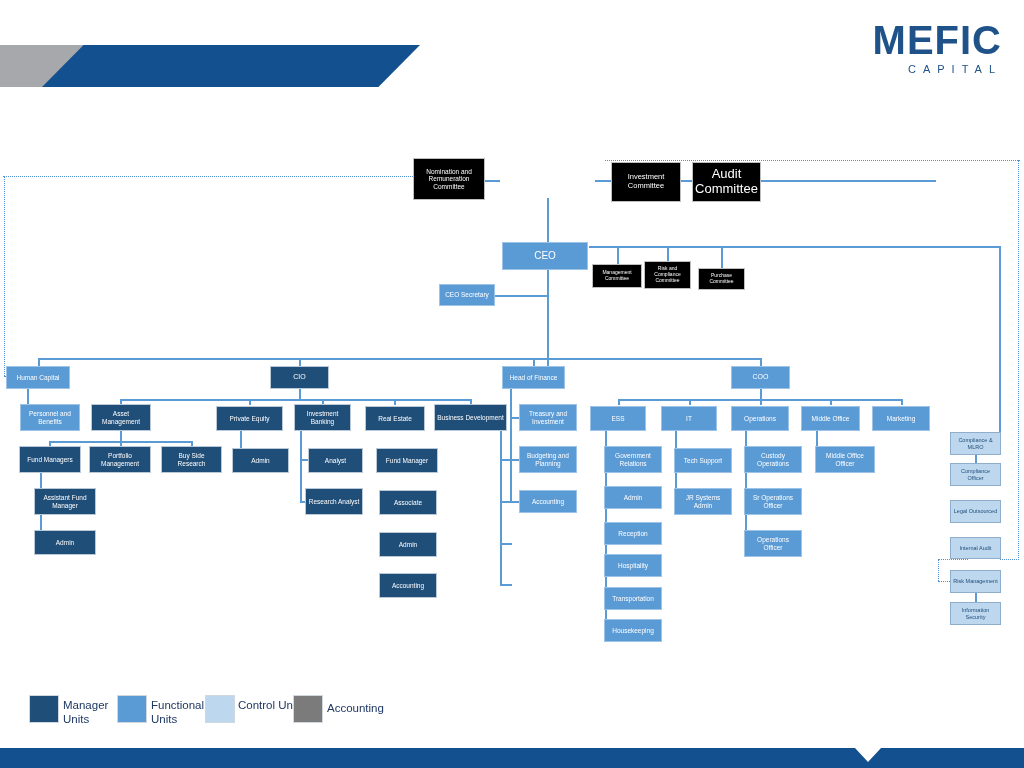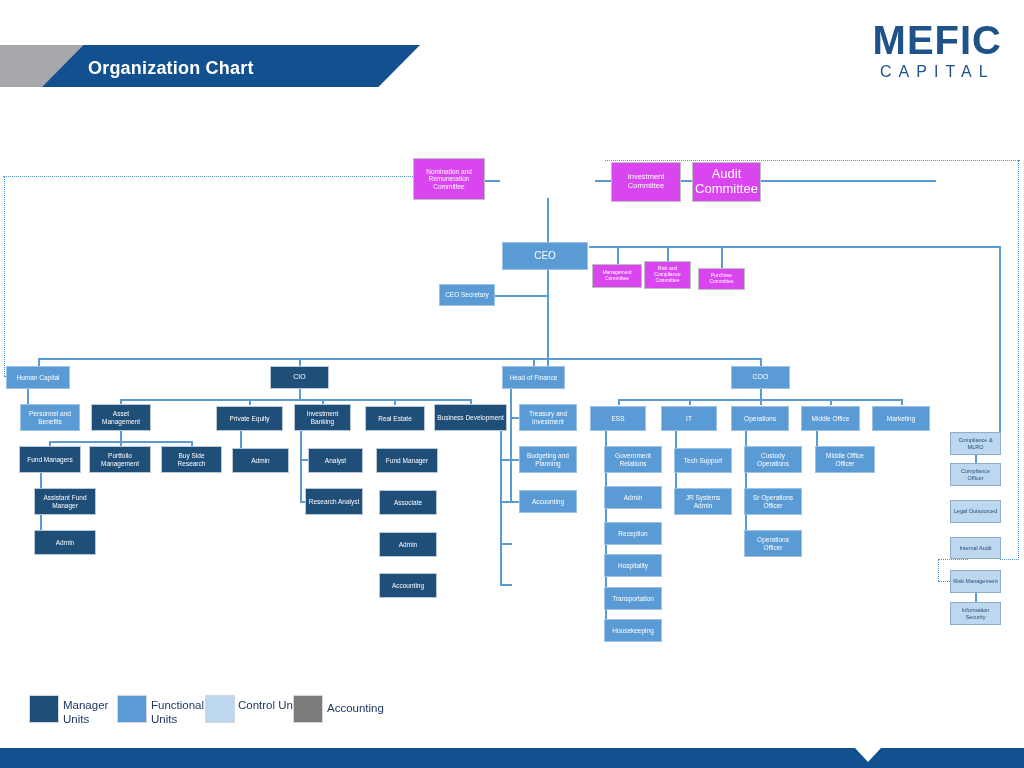--- a/index.html
+++ b/index.html
@@ -14,55 +14,54 @@
   .hdr-blue{position:absolute;left:42px;top:45px;width:378px;height:42px;
             background:#12508f;
             clip-path:polygon(11% 0,100% 0,89% 100%,0 100%);}
   .hdr-title{position:absolute;left:88px;top:58px;color:#fff;font-size:18px;
              font-weight:bold;letter-spacing:.2px;white-space:nowrap;}
 
   
   .logo{position:absolute;right:22px;top:20px;text-align:center;color:#1f5289;}
   .logo-main{font-size:40px;font-weight:bold;letter-spacing:1px;line-height:1;
              color:#1f5289;}
-  .logo-sub{font-size:16px;letter-spacing:7px;margin-top:3px;color:#1f5289;}
+  .logo-sub{font-size:11px;letter-spacing:7px;margin-top:3px;color:#1f5289;text-align:right;}
 
   
   .footer{position:absolute;left:0;bottom:0;width:1024px;height:20px;
           background:#12508f;
           clip-path:polygon(0 0,855px 0,868px 14px,881px 0,1024px 0,100% 100%,0 100%);}
 
   
   .box{position:absolute;box-sizing:border-box;display:flex;align-items:center;
        justify-content:center;text-align:center;color:#ffffff;
        line-height:1.15;padding:1px 2px;}
   .business{background:#1f4e79;border:1px solid #b9c9d8;}
   .functional{background:#5b9bd5;border:1px solid #9dc3e6;}
   .control{background:#bdd7ee;border:1px solid #8faecb;color:#1f4e79;}
-  .committee{background:#d946ef;border:1px solid #bfbfbf;}
+  .committee{background:#000000;border:1px solid #bfbfbf;}
 
   
   .ln{position:absolute;background:#5b9bd5;}
   .vl{width:1.5px;}
   .hl{height:1.5px;}
   .dot-v{position:absolute;width:0;border-left:1.5px dotted #4f90d0;}
   .dot-h{position:absolute;height:0;border-top:1.5px dotted #4f90d0;}
 
   
   .lg-sw{position:absolute;width:28px;height:26px;}
   .lg-tx{position:absolute;font-size:11.5px;color:#1f3864;line-height:1.2;width:70px;}
 </style>
 </head>
 <body>
 
 <div id="stage">
 
   <div class="hdr-gray"></div>
   <div class="hdr-blue"></div>
-  <div class="hdr-title">Organization Chart</div>
 
   <div class="logo">
     <div class="logo-main">MEFIC</div>
     <div class="logo-sub">CAPITAL</div>
   </div>
 
   <div class="ln vl" style="left:547px;top:198px;height:44px;"></div>
 
   <div class="ln hl" style="left:484px;top:180px;width:16px;"></div>
 

